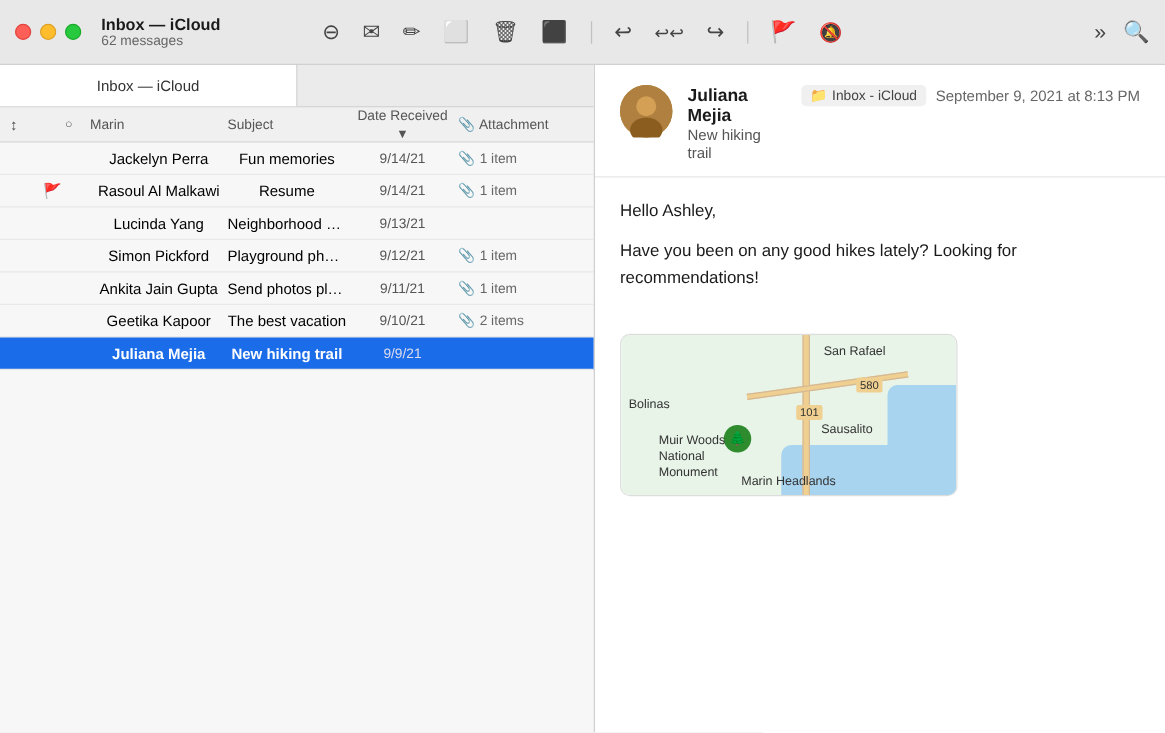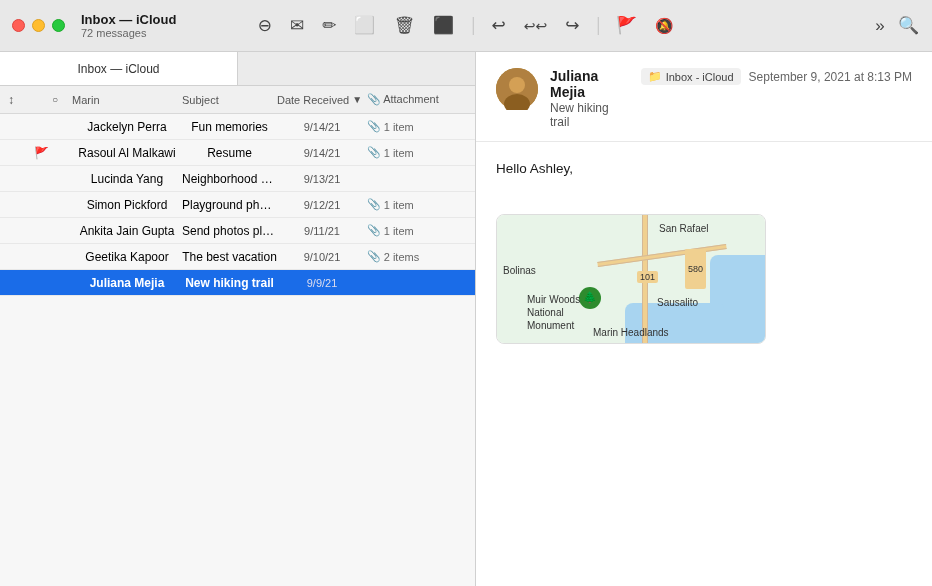--- a/index.html
+++ b/index.html
@@ -134,20 +134,21 @@
     }
     .col-header {
       white-space: nowrap;
       overflow: hidden;
     }
     .col-header.sortable {
       display: flex;
       align-items: center;
       gap: 3px;
       cursor: pointer;
+      flex-direction: column;
     }
 
     
     .email-list {
       overflow-y: auto;
       flex: 1;
       text-align: center;
     }
     .email-row {
       display: grid;
@@ -334,21 +335,21 @@
 <body>
 
 <div class="titlebar">
   <div class="traffic-lights">
     <div class="traffic-light tl-red"></div>
     <div class="traffic-light tl-yellow"></div>
     <div class="traffic-light tl-green"></div>
   </div>
   <div class="title-info">
     <span class="title-main">Inbox — iCloud</span>
-    <span class="title-sub">72 messages</span>
+    <span class="title-sub">62 messages</span>
   </div>
   <div class="toolbar-icons">
     <span class="tb-icon">⊖</span>
     <span class="tb-icon">✉</span>
     <span class="tb-icon">✏</span>
     <span class="tb-icon">⬜</span>
     <span class="tb-icon">🗑</span>
     <span class="tb-icon">⬛</span>
     <span class="tb-separator"></span>
     <span class="tb-icon">↩</span>
@@ -505,39 +506,40 @@
             <span>📁</span>
             <span>Inbox - iCloud</span>
           </div>
           <span>September 9, 2021 at 8:13 PM</span>
         </div>
       </div>
     </div>
 
     <div class="email-body">
       <p>Hello Ashley,</p>
+      <p>Have you been on any good hikes lately? Looking for recommendations!</p>
     </div>
 
     <div class="map-container">
       <div class="map-bg">
 
         <div class="map-water" style="right:0; top:40px; width:55px; height:90px; border-radius:8px 0 0 8px;"></div>
         <div class="map-water" style="right:40px; bottom:0; width:100px; height:40px; border-radius:8px 8px 0 0;"></div>
 
         <div class="map-road-v" style="left:145px; top:0; width:6px; height:100%; background:#f0d090;"></div>
 
         <div class="map-road-h" style="top:38px; left:100px; width:130px; height:5px; background:#f0d090; transform:rotate(-8deg);"></div>
 
         <div class="map-marker" style="left:82px; top:72px;">🌲</div>
 
         <span class="map-label" style="left:162px; top:8px;">San Rafael</span>
         <span class="map-label" style="left:6px; top:50px;">Bolinas</span>
         <span class="map-label" style="left:140px; top:56px; background:#f0d090; padding:1px 3px; border-radius:2px; font-size:9px;">101</span>
-        <span class="map-label" style="left:188px; top:34px; background:#f0d090; padding:15px 3px; border-radius:2px; font-size:9px;">580</span>
+        <span class="map-label" style="left:188px; top:34px; background:#f0d090; padding:1px 3px; border-radius:2px; font-size:9px;">580</span>
         <span class="map-label" style="left:30px; top:78px; line-height:1.3;">Muir Woods<br>National<br>Monument</span>
-        <span class="map-label" style="left:160px; top:82px;">Sausalito</span>
+        <span class="map-label" style="left:160px; top:70px;">Sausalito</span>
         <span class="map-label" style="left:96px; top:112px;">Marin Headlands</span>
       </div>
     </div>
 
   </div>
 
 </div>
 
 </body></html>

